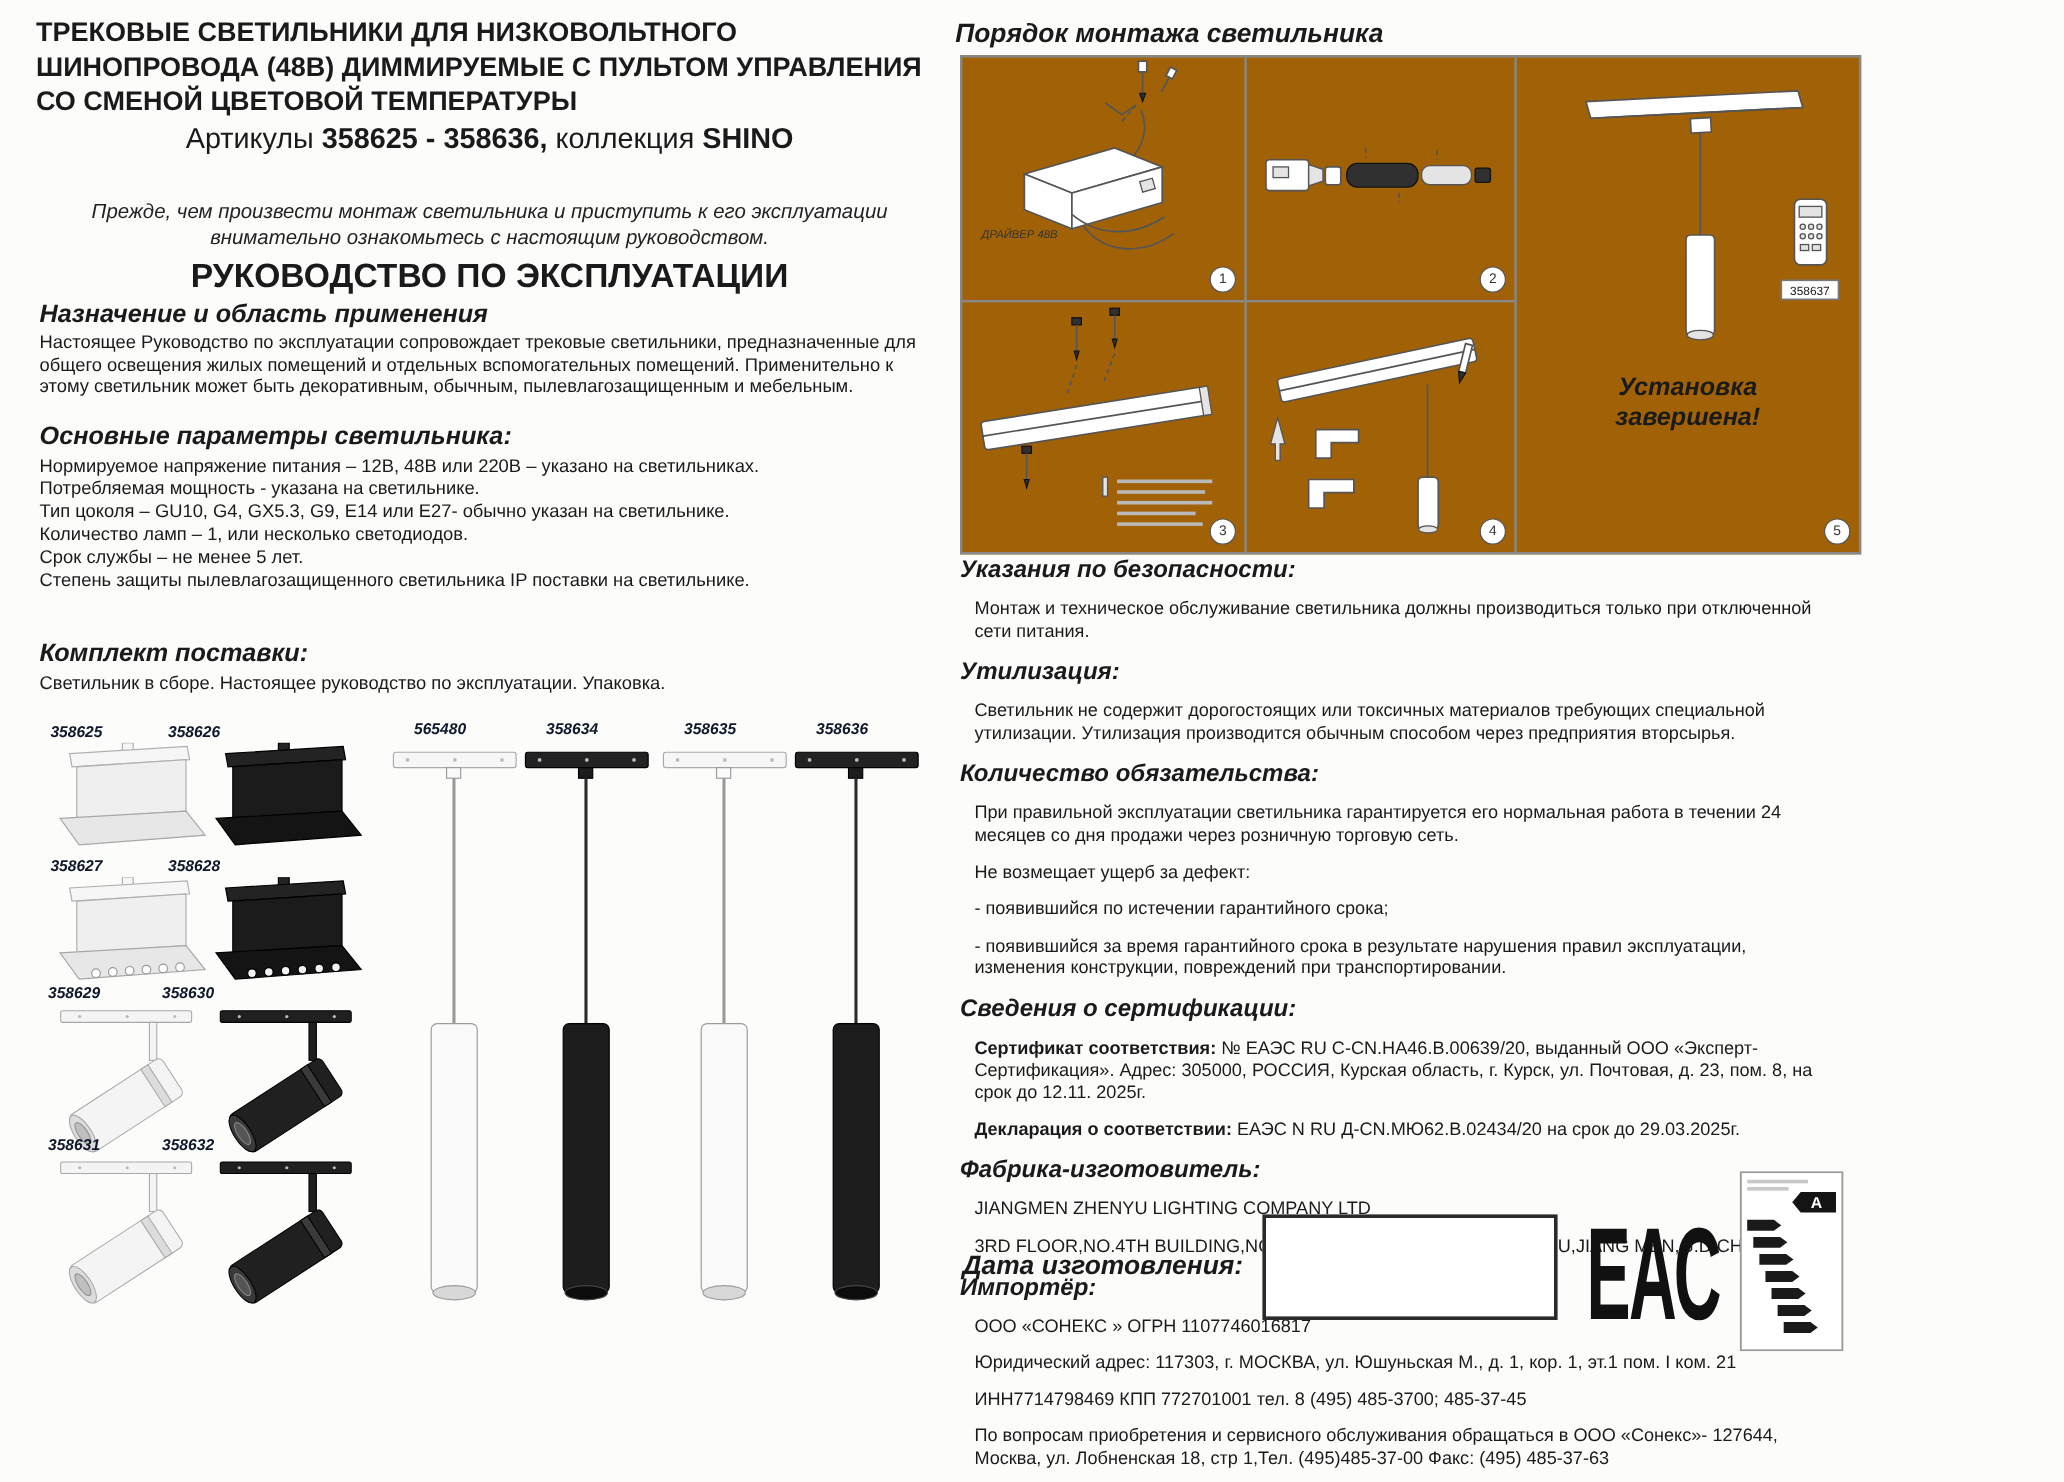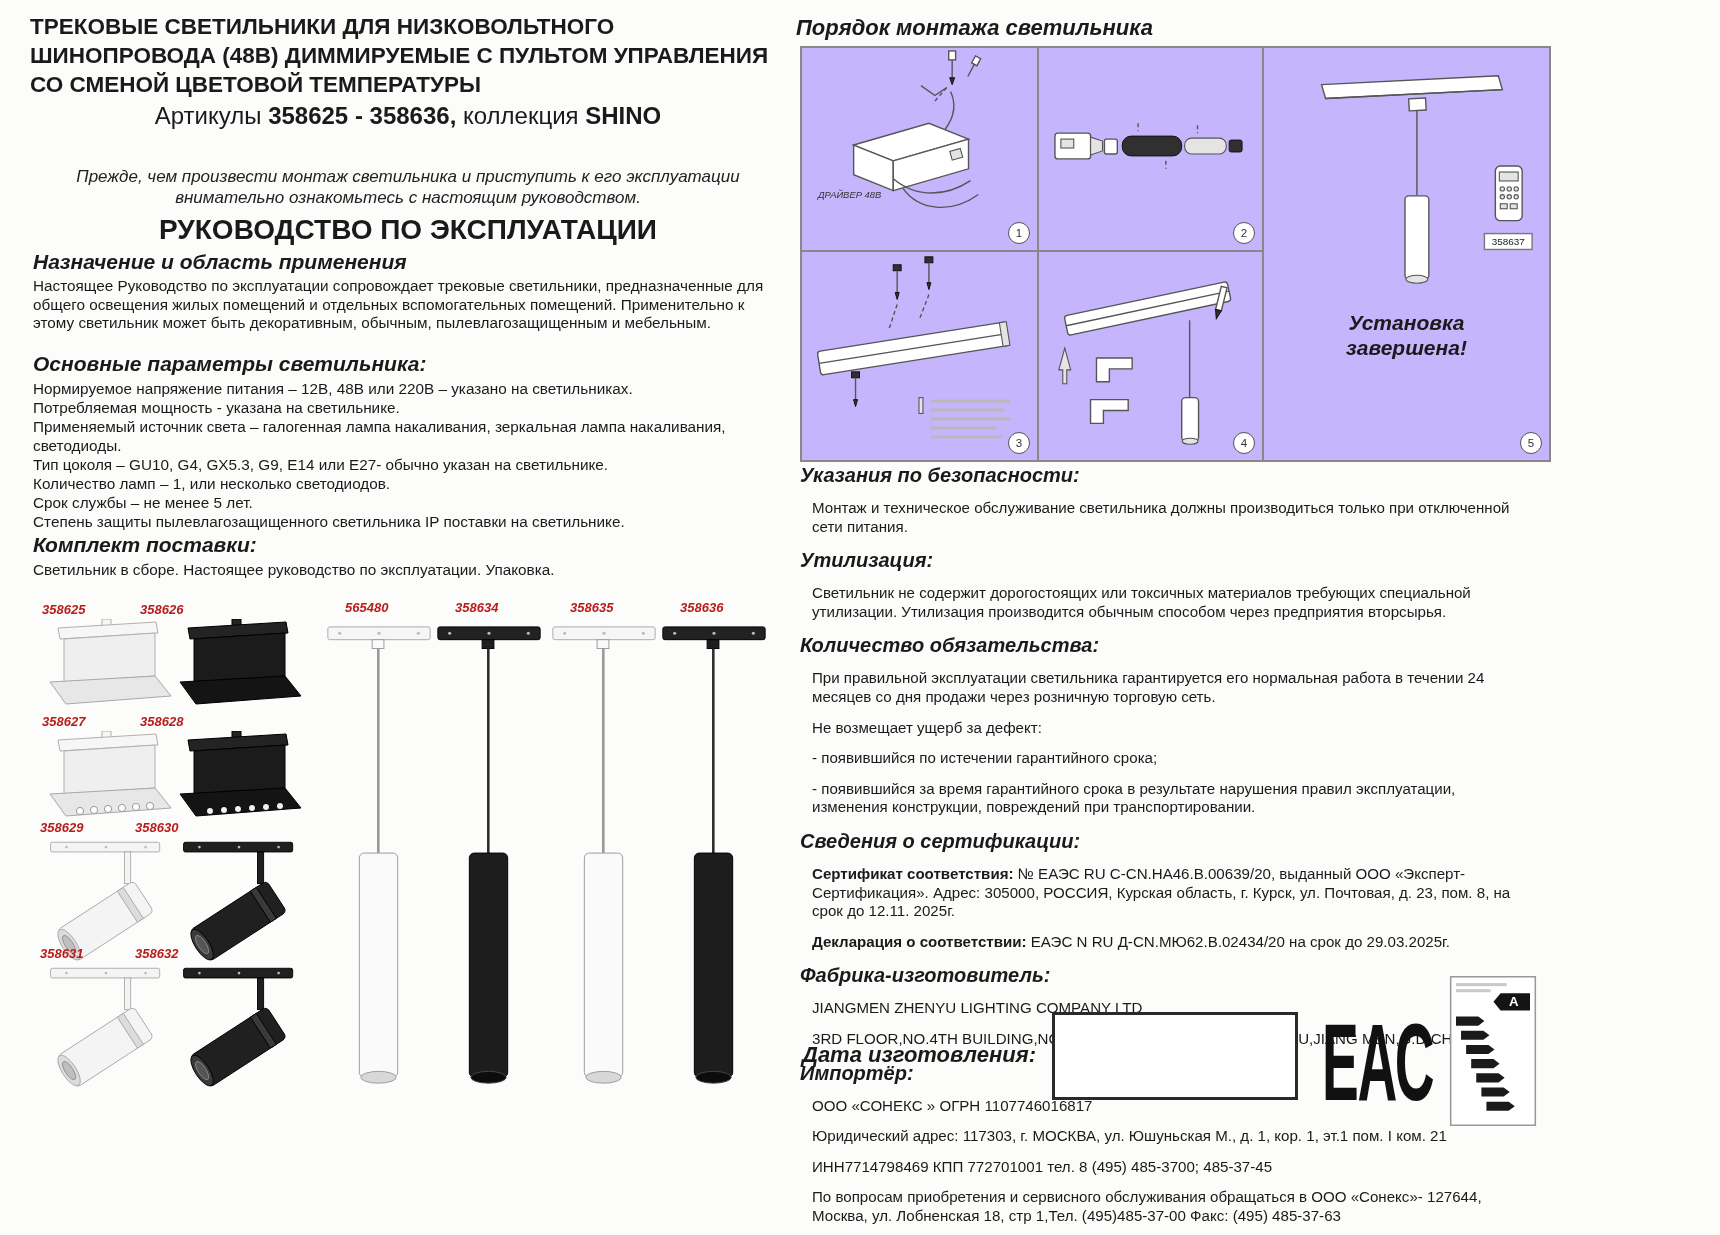--- a/index.html
+++ b/index.html
@@ -20,21 +20,21 @@
   .purpose-h{left:33px;top:250px;}
   .purpose-p{left:33px;top:277px;width:752px;font-size:15.3px;line-height:18.6px;}
   .params-h{left:33px;top:352px;}
   .params-p{left:33px;top:379px;width:752px;font-size:15.3px;line-height:19px;}
   .params-p div{margin:0;}
   .package-h{left:33px;top:533px;}
   .package-p{left:33px;top:561px;width:752px;font-size:15.3px;}
 
   
   .prod-cell{position:absolute;display:flex;flex-direction:column;gap:2px;}
-  .prod-label{font-size:13px;font-weight:bold;font-style:italic;color:#b91c1c;}
+  .prod-label{font-size:13px;font-weight:bold;font-style:italic;color:#0f172a;}
   svg.prod{display:block;}
   .f-w .s1{fill:#f6f6f6;stroke:#b0b0b0;stroke-width:1;}
   .f-w .s2{fill:#efefef;stroke:#b0b0b0;stroke-width:1;}
   .f-w .s3{fill:#e7e7e7;stroke:#a8a8a8;stroke-width:1;}
   .f-w .leds circle{fill:#ffffff;stroke:#9a9a9a;}
   .f-b .s1{fill:#232323;stroke:#000;stroke-width:1;}
   .f-b .s2{fill:#1b1b1b;stroke:#000;stroke-width:1;}
   .f-b .s3{fill:#141414;stroke:#000;stroke-width:1;}
   .f-b .leds circle{fill:#f2f2f2;stroke:#000;}
   .sp-w .s1,.sp-w .s2{fill:#f4f4f4;stroke:#a8a8a8;}
@@ -49,21 +49,21 @@
   .pd-w .s3{fill:#d8d8d8;stroke:#9c9c9c;}
   .pd-b .s1{fill:#222;stroke:#000;}
   .pd-b .s2{fill:#1d1d1d;stroke:#000;}
   .pd-b .cord{fill:#2b2b2b;}
   .pd-b .s3{fill:#0c0c0c;stroke:#444;}
   .dot{fill:#bbb;}
 
   
   .install-h{left:796px;top:15px;font-size:22px;}
   .grid{left:800px;top:46px;width:747px;height:412px;border:2px solid #888;
-        display:grid;grid-template-columns:237px 225px 1fr;grid-template-rows:204px 1fr;background:#c4b5fd;}
+        display:grid;grid-template-columns:237px 225px 1fr;grid-template-rows:204px 1fr;background:#a16207;}
   .cell{position:relative;}
   .cell.c1,.cell.c2{border-right:2px solid #888;}
   .cell.r1{border-bottom:2px solid #888;}
   .cell svg{display:block;}
   .stepnum{position:absolute;right:7px;bottom:6px;width:20px;height:20px;border:1.5px solid #555;
            border-radius:50%;font-size:11.5px;line-height:20px;text-align:center;color:#333;background:#fff;}
   .ln{fill:none;stroke:#555;stroke-width:1.4;}
   .fw{fill:#fff;stroke:#555;stroke-width:1.4;}
   .fg{fill:#e4e4e4;stroke:#555;stroke-width:1.1;}
   .fd{fill:#303030;stroke:#111;stroke-width:1;}
@@ -110,21 +110,20 @@
 
   <div class="abs manual-title">РУКОВОДСТВО ПО ЭКСПЛУАТАЦИИ</div>
 
   <div class="abs bi purpose-h">Назначение и область применения</div>
   <div class="abs purpose-p">Настоящее Руководство по эксплуатации сопровождает трековые светильники, предназначенные для общего освещения жилых помещений и отдельных вспомогательных помещений. Применительно к этому светильник может быть декоративным, обычным, пылевлагозащищенным и мебельным.</div>
 
   <div class="abs bi params-h">Основные параметры светильника:</div>
   <div class="abs params-p">
     <div>Нормируемое напряжение питания – 12В, 48В или 220В – указано на светильниках.</div>
     <div>Потребляемая мощность - указана на светильнике.</div>
-    <div>Применяемый источник света – галогенная лампа накаливания, зеркальная лампа накаливания, светодиоды.</div>
     <div>Тип цоколя – GU10, G4, GX5.3, G9, E14 или E27- обычно указан на светильнике.</div>
     <div>Количество ламп – 1, или несколько светодиодов.</div>
     <div>Срок службы – не менее 5 лет.</div>
     <div>Степень защиты пылевлагозащищенного светильника IP поставки на светильнике.</div>
   </div>
 
   <div class="abs bi package-h">Комплект поставки:</div>
   <div class="abs package-p">Светильник в сборе. Настоящее руководство по эксплуатации. Упаковка.</div>
 
   <div class="prod-cell" style="left:42px;top:602px;">

